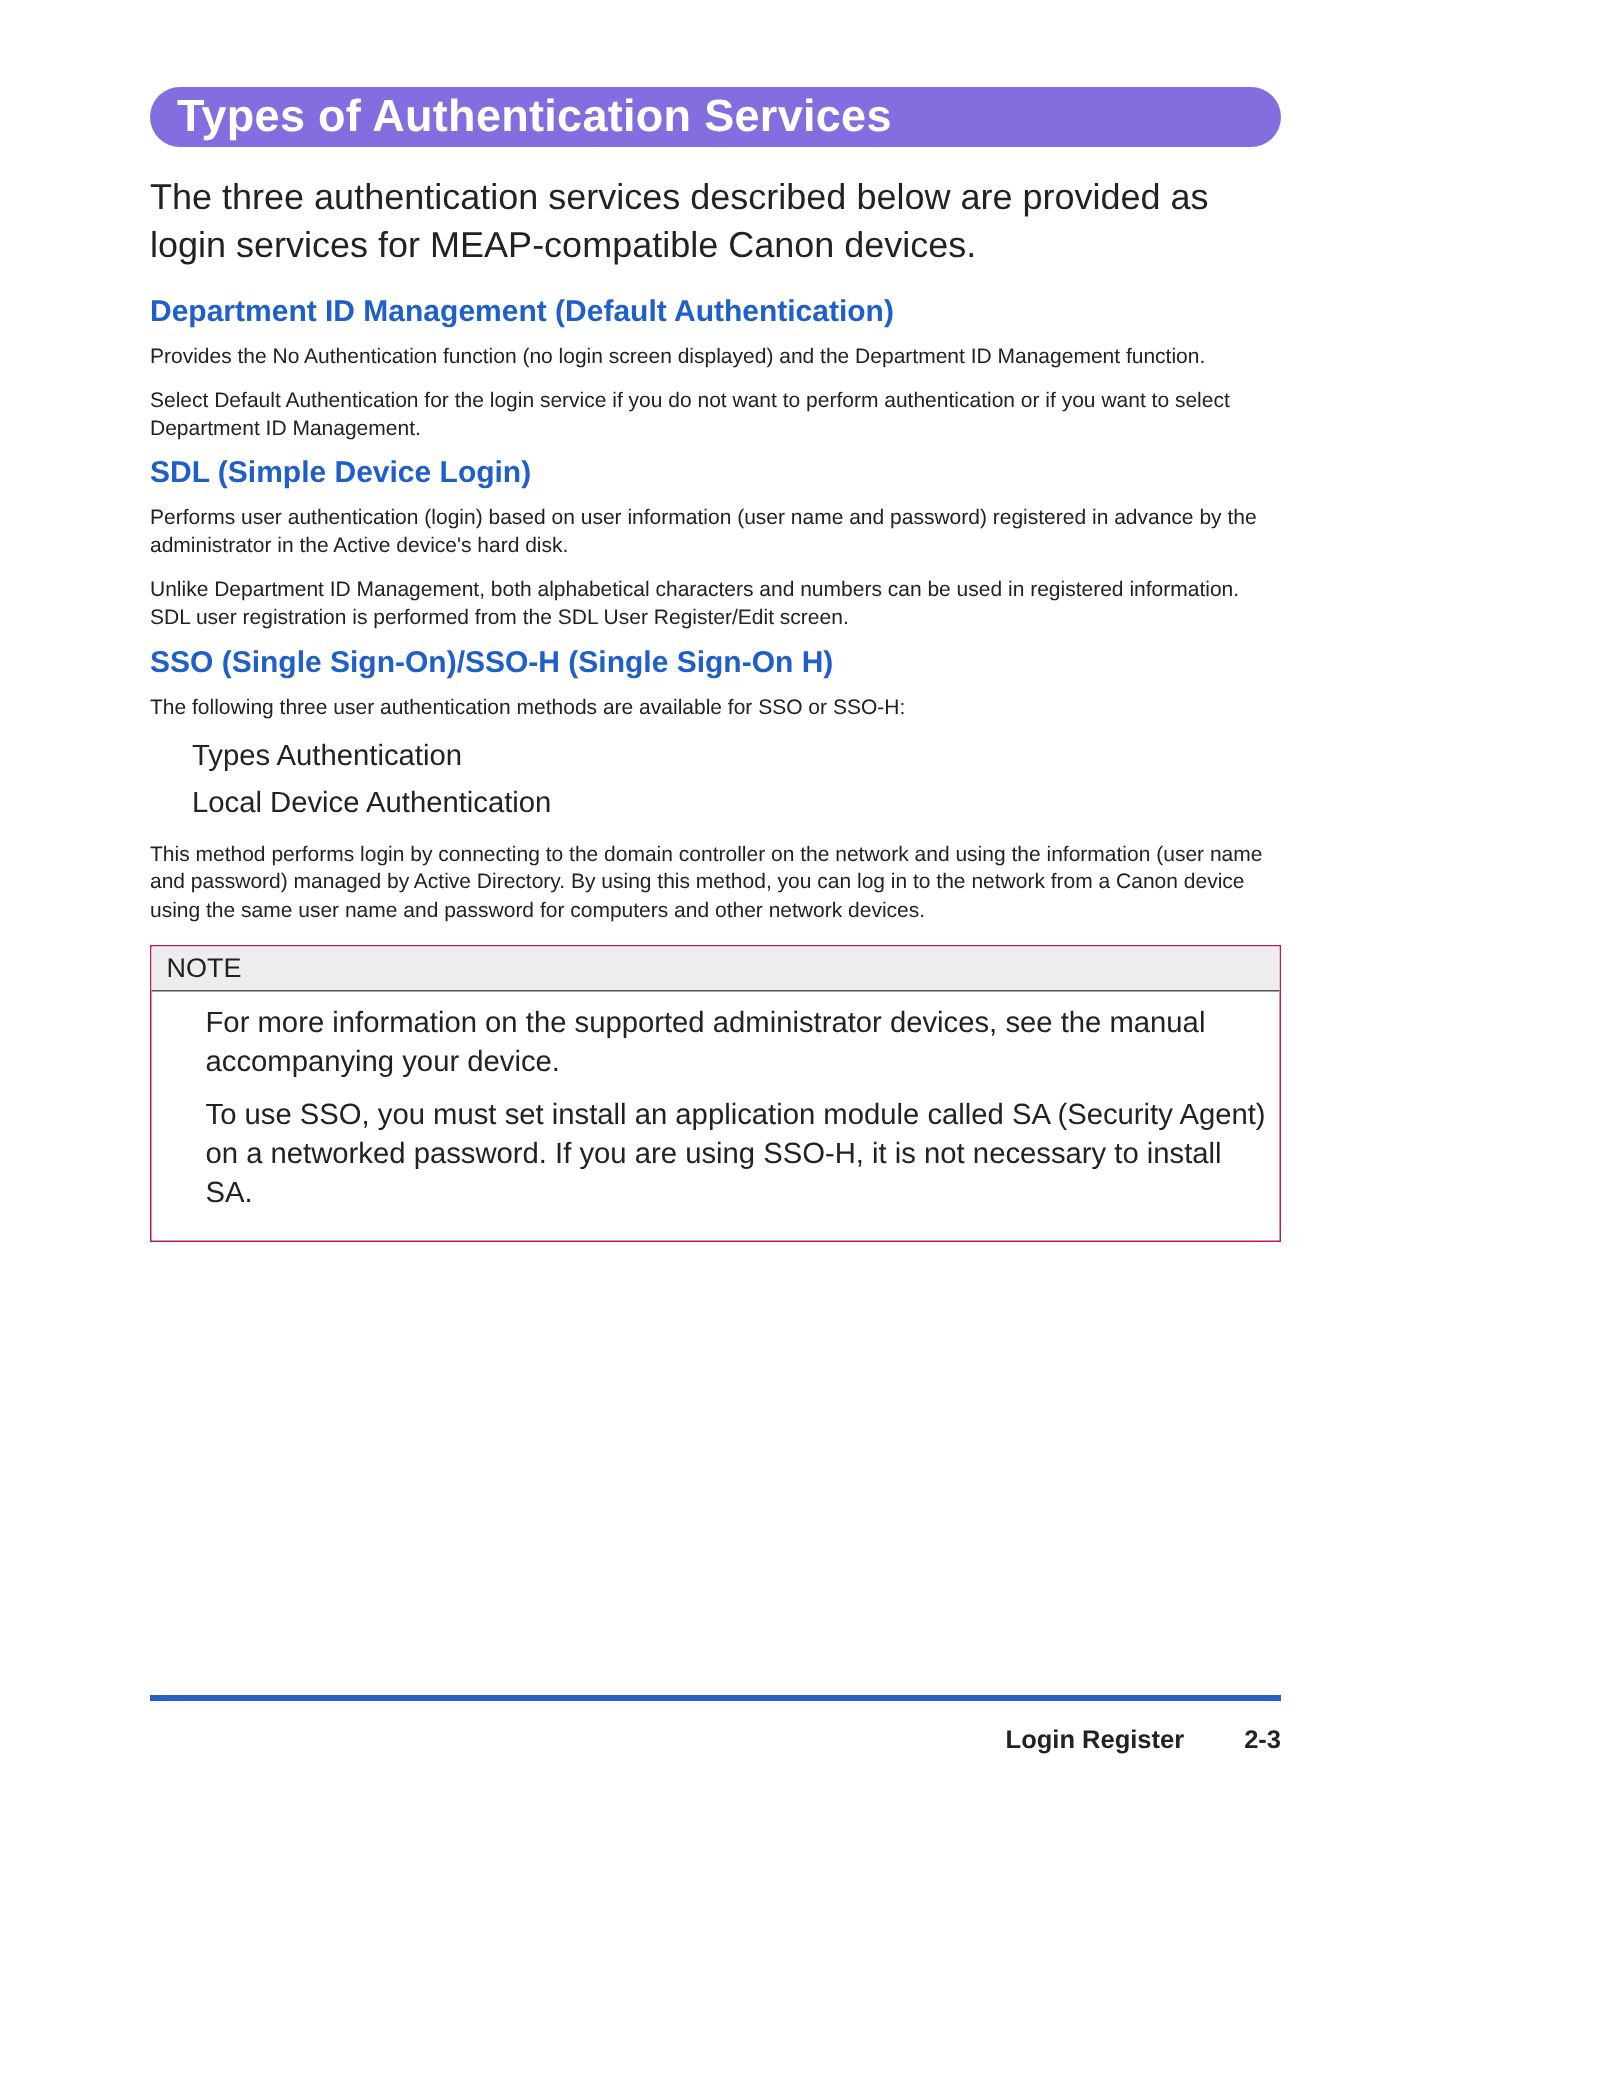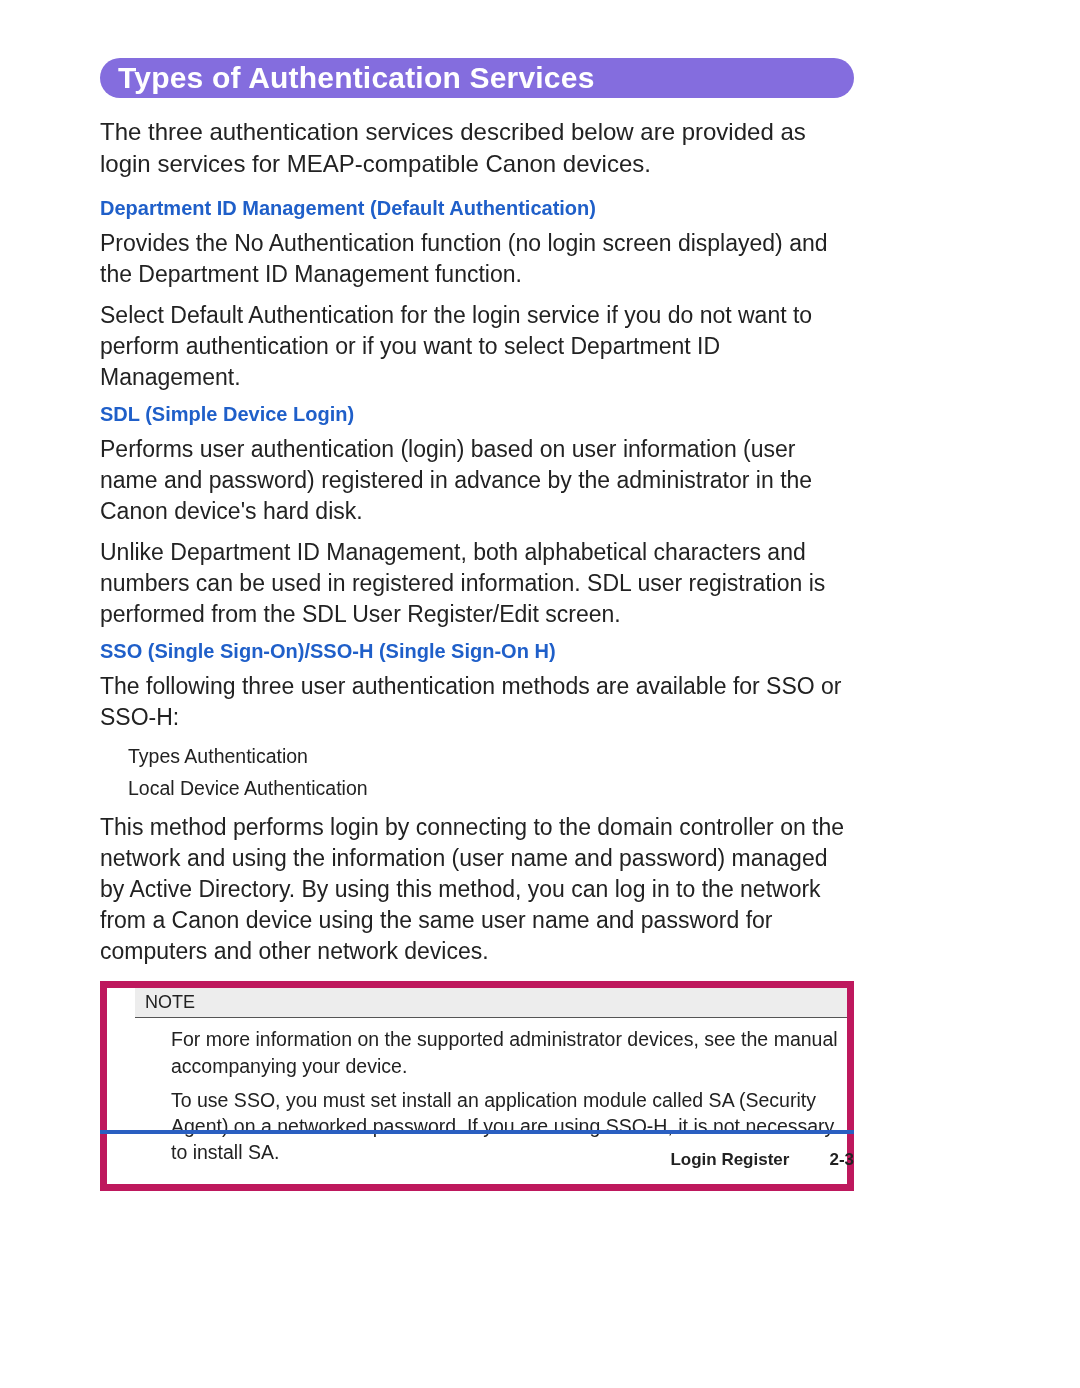--- a/index.html
+++ b/index.html
@@ -15,24 +15,24 @@
     margin-bottom: 18px;
   }
   .title-band span {
     color: #fff;
     font-weight: 700;
     font-size: 30px;
     letter-spacing: 0.2px;
   }
   .intro { font-size: 24px; line-height: 1.35; margin-bottom: 16px; }
   .subhead { color: #1f5fc9; font-weight: 700; font-size: 20px; margin-top: 10px; margin-bottom: 8px; }
-  .para { font-size: 23px; line-height: 1.35; margin-bottom: 10px; }
+  .para { font-size: 14px; line-height: 1.35; margin-bottom: 10px; }
   .list { margin: 6px 0 10px 0; }
   .list .item { font-size: 19.5px; line-height: 1.4; padding-left: 28px; margin-bottom: 4px; }
-  .note-box { border: 7px solid #be185d; margin-top: 14px; padding-left: 28px; }
+  .note-box { border: 1px solid #be185d; margin-top: 14px; }
   .note-head { background: #ededed; border-bottom: 1px solid #555; padding: 4px 10px; font-size: 18px; }
   .note-body { padding: 8px 8px 10px 8px; }
   .note-body .nitem { font-size: 19.5px; line-height: 1.35; padding-left: 28px; margin-bottom: 8px; }
   .footer-rule {
     position: absolute;
     left: 100px; right: 98px; top: 1130px;
     height: 4px; background: #2a5fc1;
   }
   .footer {
     position: absolute;
@@ -52,21 +52,21 @@
     <span>Types of Authentication Services</span>
   </div>
 
   <p class="intro">The three authentication services described below are provided as login services for MEAP-compatible Canon devices.</p>
 
   <h3 class="subhead">Department ID Management (Default Authentication)</h3>
   <p class="para">Provides the No Authentication function (no login screen displayed) and the Department ID Management function.</p>
   <p class="para">Select Default Authentication for the login service if you do not want to perform authentication or if you want to select Department ID Management.</p>
 
   <h3 class="subhead">SDL (Simple Device Login)</h3>
-  <p class="para">Performs user authentication (login) based on user information (user name and password) registered in advance by the administrator in the Canon device's hard disk.</p>
+  <p class="para">Performs user authentication (login) based on user information (user name and password) registered in advance by the administrator in the Active device's hard disk.</p>
   <p class="para">Unlike Department ID Management, both alphabetical characters and numbers can be used in registered information. SDL user registration is performed from the SDL User Register/Edit screen.</p>
 
   <h3 class="subhead">SSO (Single Sign-On)/SSO-H (Single Sign-On H)</h3>
   <p class="para">The following three user authentication methods are available for SSO or SSO-H:</p>
   <div class="list">
     <div class="item">Types Authentication</div>
     <div class="item">Local Device Authentication</div>
   </div>
   <p class="para">This method performs login by connecting to the domain controller on the network and using the information (user name and password) managed by Active Directory. By using this method, you can log in to the network from a Canon device using the same user name and password for computers and other network devices.</p>
 

